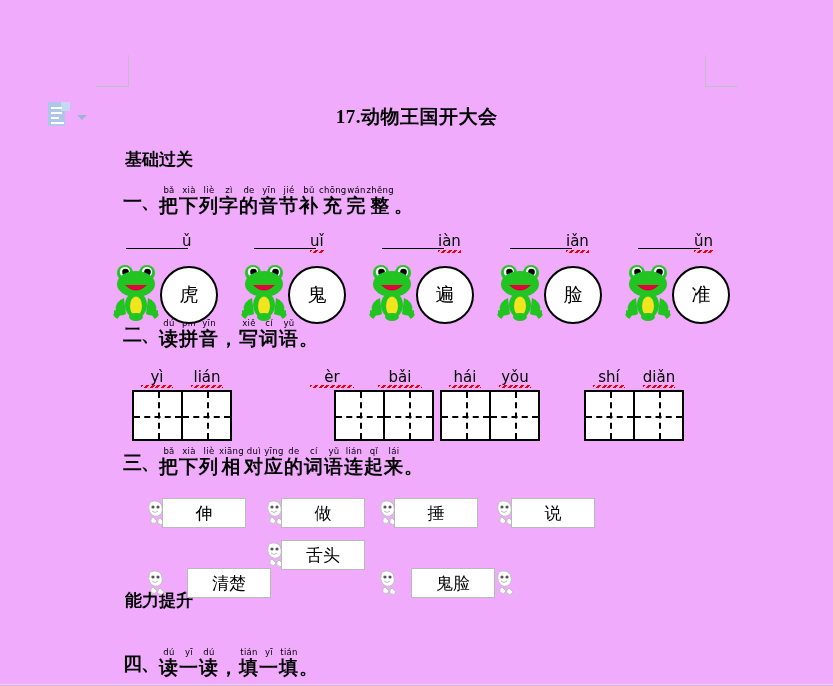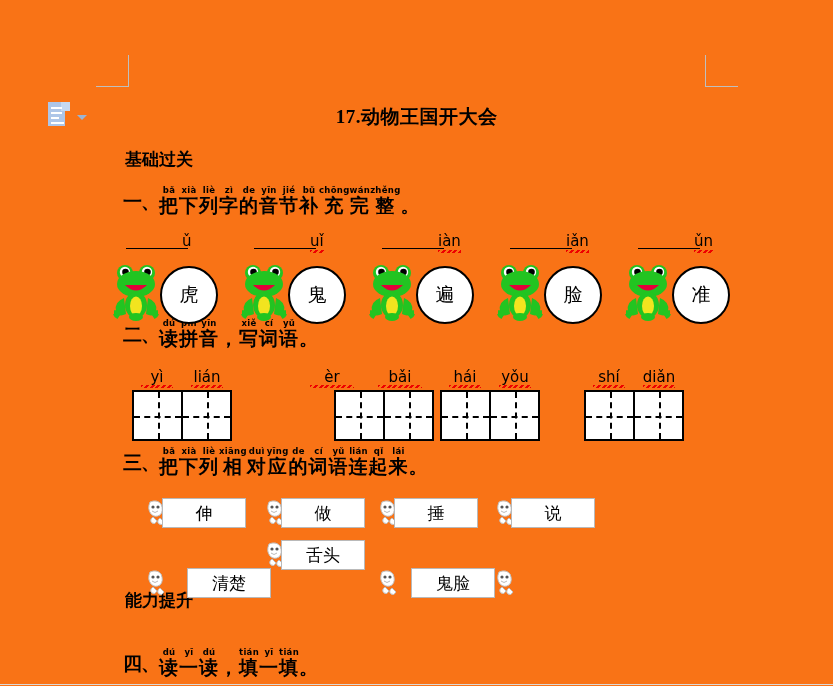--- a/index.html
+++ b/index.html
@@ -5,21 +5,21 @@
 <style>
   html,body{margin:0;padding:0;}
   body{
     width:833px;height:686px;
     background:#ffffff;
     font-family:"Liberation Serif", serif;
     overflow:hidden;
     position:relative;
     -webkit-font-smoothing:none;
   }
-  .page{position:absolute;inset:0;background:#f97316;}
+  .page{position:absolute;inset:0;background:#f0abfc;}
 
   
   .corner{position:absolute;width:36px;height:32px;}
   .corner i{position:absolute;background:#bfbfbf;display:block;}
   .corner.tl i.v{left:32px;top:0;width:1px;height:32px;}
   .corner.tl i.h{left:0;top:31px;width:33px;height:1px;}
   .corner.tr i.v{left:3px;top:0;width:1px;height:32px;}
   .corner.tr i.h{left:3px;top:31px;width:33px;height:1px;}
   .corner.tl{left:96px;top:55px;}
   .corner.tr{left:702px;top:55px;}
@@ -43,21 +43,21 @@
     font-size:19px;font-weight:bold;letter-spacing:.5px;color:#000;
   }
   .sec-label{
     position:absolute;font-size:17px;font-weight:bold;color:#000;
     font-family:"Liberation Serif", serif;
   }
   .q-line{position:absolute;white-space:nowrap;}
   .q-num{font-size:19px;font-weight:bold;letter-spacing:-1px;}
   .q-ruby{display:inline-block;vertical-align:bottom;text-align:center;line-height:1;}
   .q-ruby .py{
-    display:block;font-size:8.5px;font-weight:bold;letter-spacing:.3px;
+    display:block;font-size:8.5px;font-weight:normal;letter-spacing:.3px;
     font-family:"DejaVu Sans", sans-serif;margin-bottom:1px;color:#000;
   }
   .q-ruby .hz{display:block;font-size:19px;font-weight:bold;letter-spacing:1px;}
 
   
   .frogset{position:absolute;}
   .fitem{position:absolute;width:140px;height:90px;}
   .blankline{position:absolute;top:0;left:14px;width:62px;height:0;border-bottom:1.6px solid #000;}
   .pyfrag{
     position:absolute;top:-16px;left:70px;font-size:15px;

